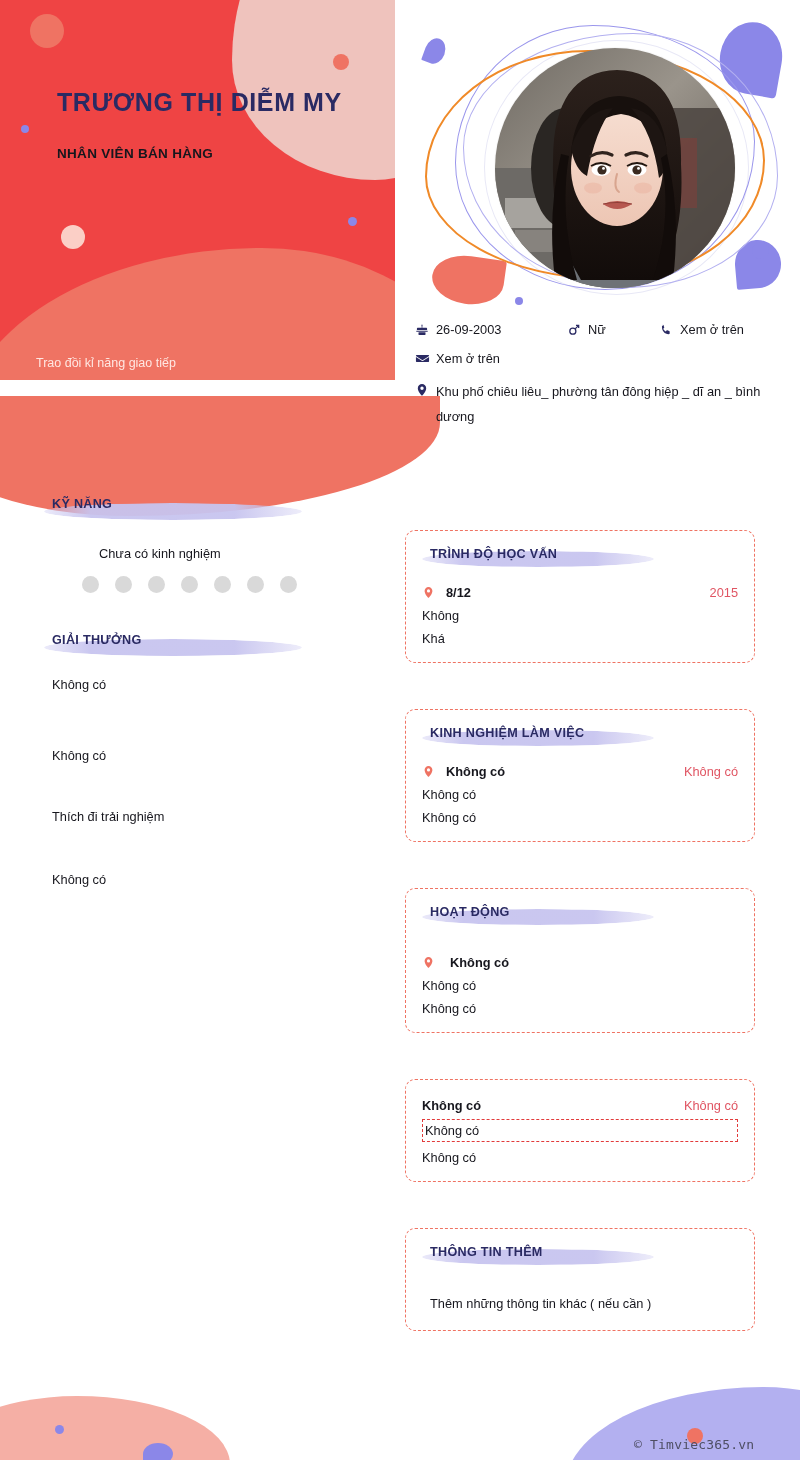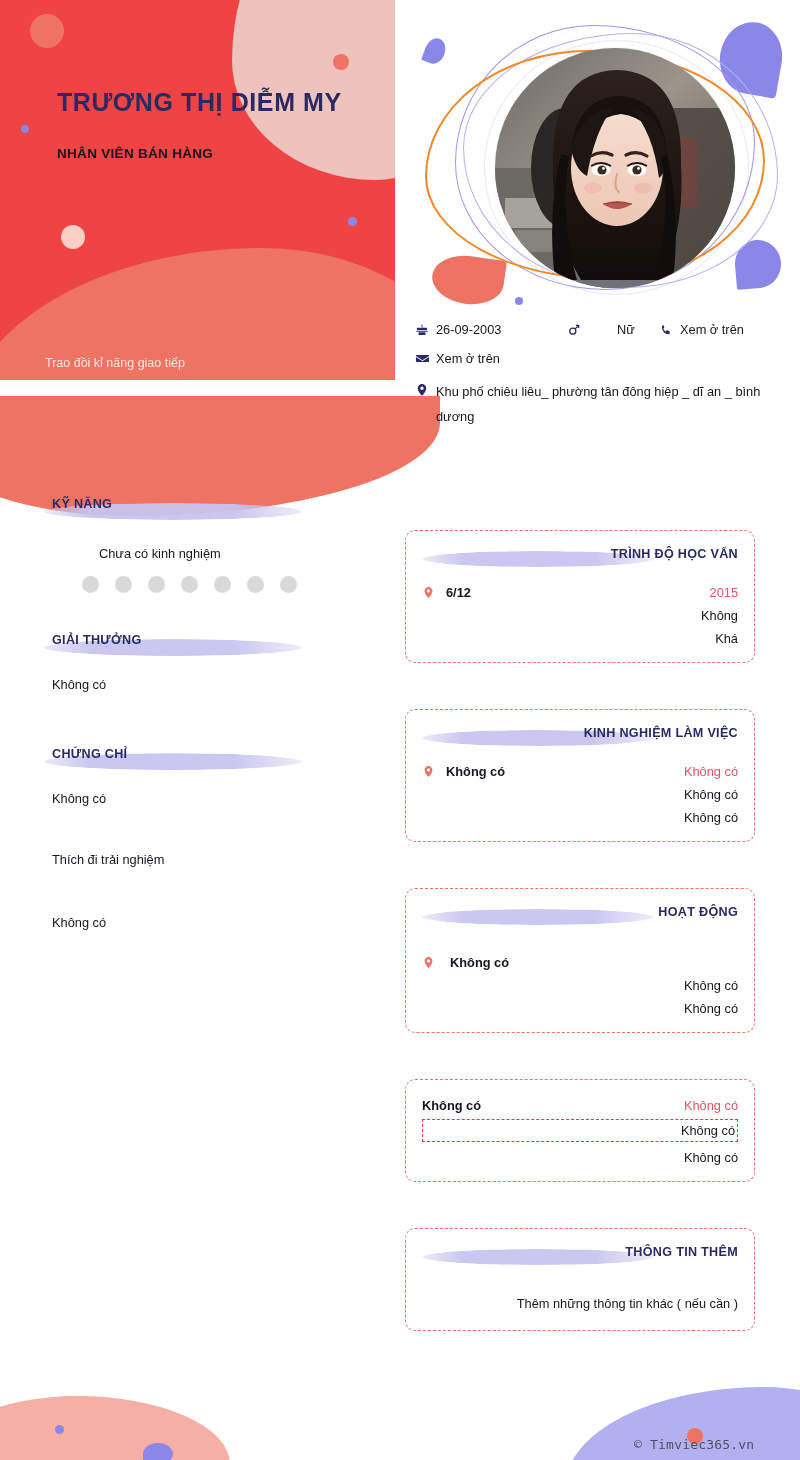--- a/index.html
+++ b/index.html
@@ -96,21 +96,21 @@
     position: absolute;
     left: 57px; top: 146px;
     font-size: 13.5px;
     font-weight: bold;
     letter-spacing: 0.3px;
     color: #16161d;
     z-index: 5;
   }
   .hdr-tagline {
     position: absolute;
-    left: 45px; top: 356px;
+    left: 36px; top: 356px;
     font-size: 12.5px;
     color: #ffe7e2;
     z-index: 6;
   }
 
   
   .wave-salmon-2 {
     position: absolute;
     left: -60px; top: 396px;
     width: 500px; height: 120px;
@@ -234,21 +234,21 @@
     width: 18px;
     display: inline-flex;
     align-items: center;
     justify-content: flex-start;
     color: #2a2a63;
     flex: none;
   }
   .ci-text { margin-left: 3px; white-space: nowrap; }
   .ci-text-wrap { margin-left: 3px; line-height: 1.95; max-width: 330px; }
   .sp-dob { width: 152px; text-align: center; }
-  .sp-gender { width: 92px; gap: 29px; }
+  .sp-gender { width: 92px; }
 
   
   .left-col {
     position: absolute;
     left: 0; top: 495px;
     width: 400px;
   }
   .sec { position: relative; margin-bottom: 6px; }
   .sec-head {
     position: relative;
@@ -285,21 +285,20 @@
   .skill-block { margin-top: 20px; }
   .skill-name { font-size: 12.8px; color: #16161d; margin-left: 47px; }
   .skill-dots { display: flex; gap: 16px; margin-top: 12px; padding-left: 30px; }
   .sdot { width: 17px; height: 17px; border-radius: 50%; background: #d9d9d9; }
 
   
   .right-col {
     position: absolute;
     left: 405px; top: 530px;
     width: 350px;
-    text-align: right;
   }
   .card {
     position: relative;
     border: 1.4px dashed #ef7363;
     border-radius: 10px;
     padding: 14px 16px 16px 16px;
     margin-bottom: 46px;
     background: #ffffff;
   }
   .card .sec-head { padding-left: 8px; height: 26px; margin-bottom: 4px; }
@@ -559,24 +558,20 @@
 
     <div class="sec" style="margin-top:38px;">
       <div class="sec-head">
         <div class="sec-underline"></div>
         <div class="sec-title">GIẢI THƯỞNG</div>
       </div>
       <div class="sec-body" style="margin-top:15px;">Không có</div>
     </div>
 
     <div class="sec" style="margin-top:50px;">
-      <div class="sec-head">
-        <div class="sec-underline"></div>
-        <div class="sec-title">CHỨNG CHỈ</div>
-      </div>
       <div class="sec-body" style="margin-top:15px;">Không có</div>
     </div>
 
     <div class="sec" style="margin-top:40px;">
       <div class="sec-body" style="margin-top:28px;">Thích đi trải nghiệm</div>
     </div>
 
     <div class="sec" style="margin-top:42px;">
       <div class="sec-body" style="margin-top:15px;">Không có</div>
     </div>
@@ -589,21 +584,21 @@
         <div class="sec-underline"></div>
         <div class="sec-title">TRÌNH ĐỘ HỌC VẤN</div>
       </div>
       <div class="entry-top">
         <span class="entry-left">
           <span class="pin-icon">
             <svg width="13" height="15" viewBox="0 0 24 24" fill="currentColor">
               <path d="M12 1.8c-4 0-7.2 3.2-7.2 7.2 0 5.3 6.3 12.3 6.6 12.6.3.3.9.3 1.2 0 .3-.3 6.6-7.3 6.6-12.6 0-4-3.2-7.2-7.2-7.2zm0 10.1a2.9 2.9 0 1 1 0-5.8 2.9 2.9 0 0 1 0 5.8z"></path>
             </svg>
           </span>
-          <span class="entry-title">6/12</span>
+          <span class="entry-title">8/12</span>
         </span>
         <span class="entry-date">2015</span>
       </div>
       <div class="entry-line">Không</div>
       <div class="entry-line">Khá</div>
     </div>
 
     <div class="card">
       <div class="sec-head">
         <div class="sec-underline"></div>

